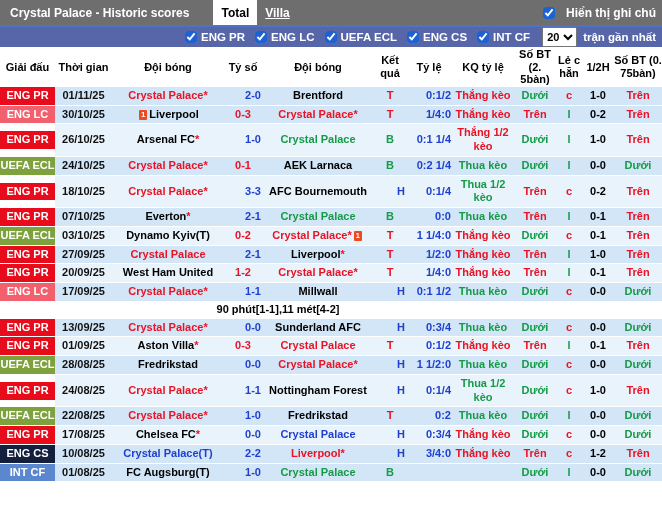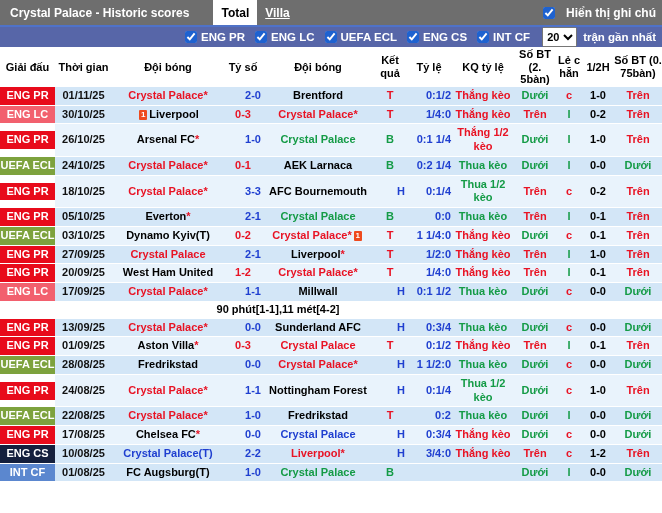--- a/index.html
+++ b/index.html
@@ -212,21 +212,21 @@
         <td class="c-green">Thua 1/2 kèo</td>
         <td class="c-red">Trên</td>
         <td class="c-red">c</td>
         <td class="c-black">0-2</td>
         <td class="c-red">Trên</td>
       </tr>
       <tr class="shade-a">
         <td class="league-cell">
           <span class="badge" style="background: rgb(232, 11, 27);">ENG PR</span>
         </td>
-        <td class="date-cell">05/10/25</td>
+        <td class="date-cell">07/10/25</td>
         <td><span class="c-black">Everton</span><span class="star">*</span></td>
         <td class="c-blue">2-1</td>
         <td><span class="c-green">Crystal Palace</span></td>
         <td class="c-green">B</td>
         <td class="c-blue">0:0</td>
         <td class="c-green">Thua kèo</td>
         <td class="c-red">Trên</td>
         <td class="c-green">l</td>
         <td class="c-black">0-1</td>
         <td class="c-red">Trên</td>

